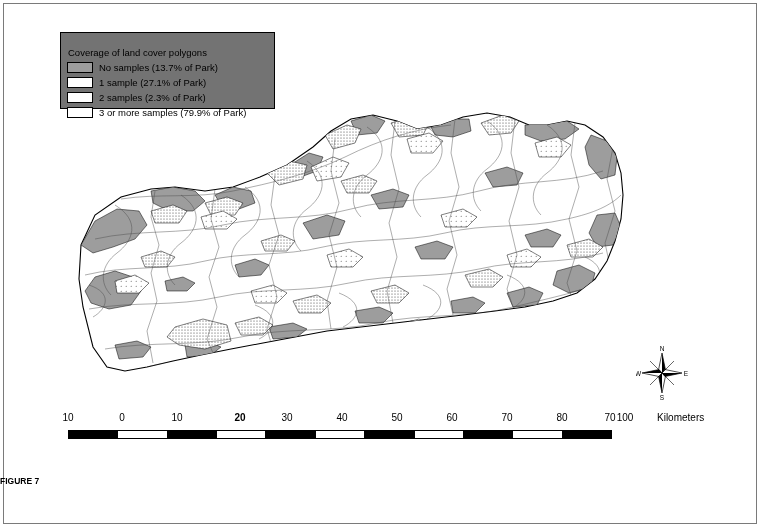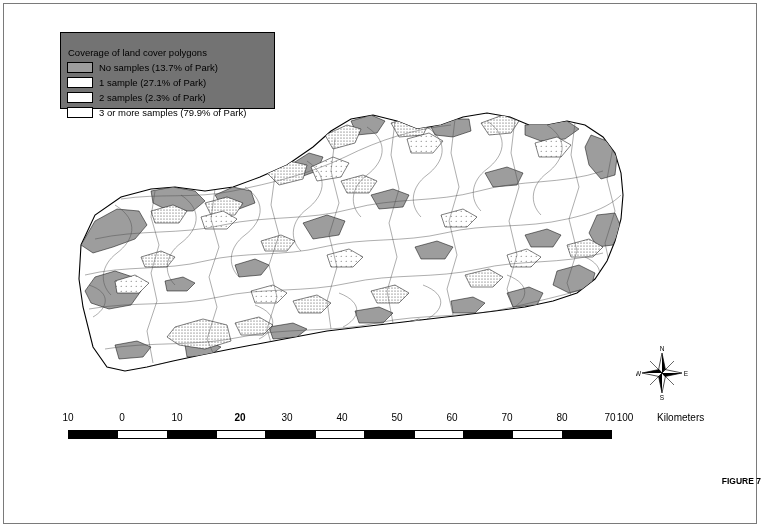--- a/index.html
+++ b/index.html
@@ -139,21 +139,21 @@
   }
   .scale-seg:last-child { border-right: none; }
   .seg-black { background: #000000; }
   .seg-white { background: #ffffff; }
   
   #caption {
     position: absolute;
     left: 0;
     top: 476px;
     width: 761px;
-    text-align: right;
+    text-align: left;
   }
   #caption-title {
     font-size: 8.5px;
     font-weight: bold;
     line-height: 11px;
   }
   #caption-text {
     font-size: 8.5px;
     line-height: 11px;
     margin: 0 auto;

